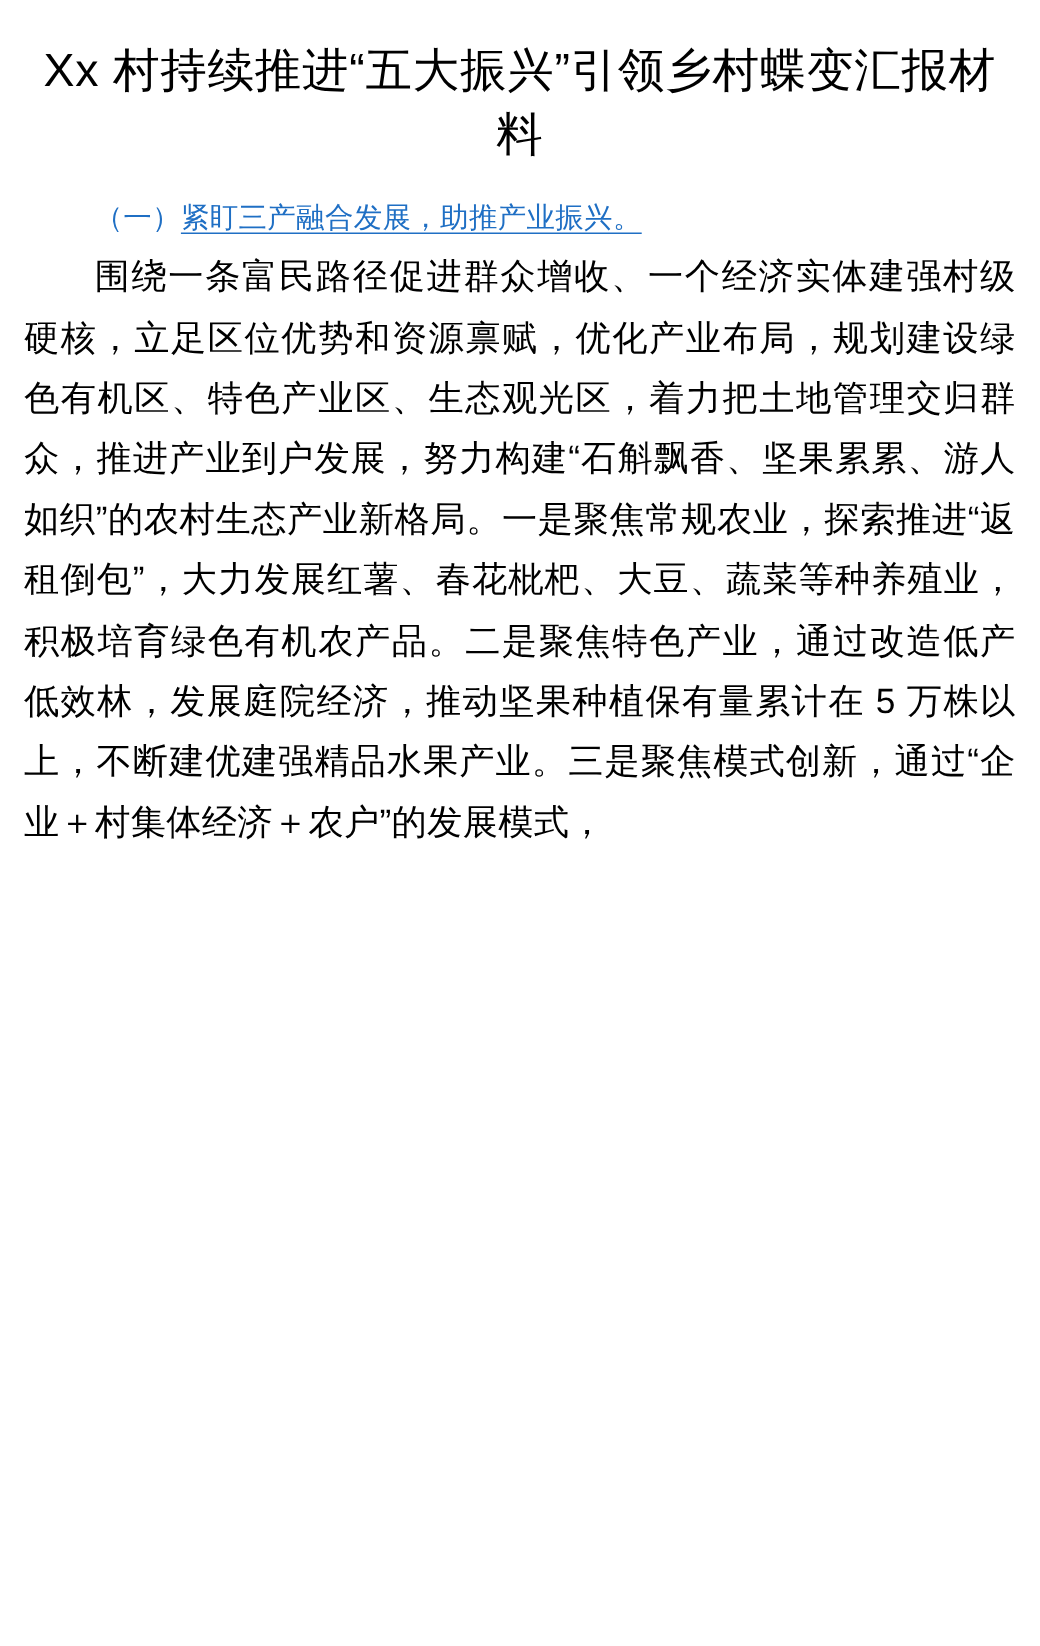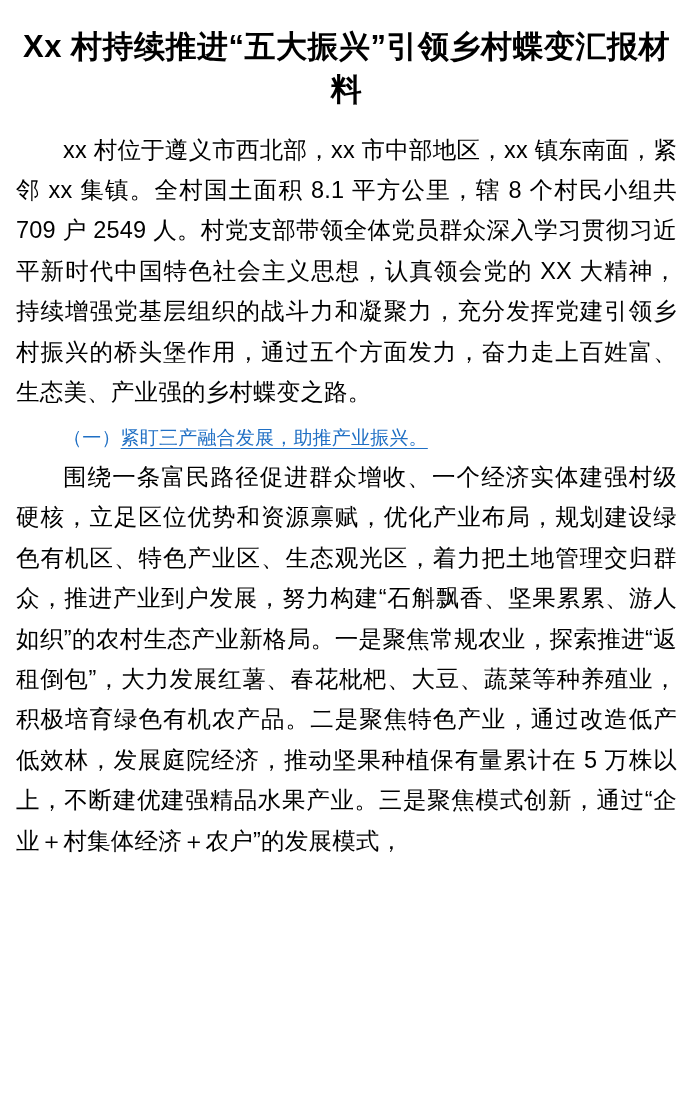--- a/index.html
+++ b/index.html
@@ -16,21 +16,21 @@
   }
   .page {
     box-sizing: border-box;
     width: 693px;
     height: 1097px;
     padding: 26px 16px 0 16px;
     background: #ffffff;
   }
   .doc-title {
     font-size: 31px;
-    font-weight: bold;
+    font-weight: normal;
     line-height: 1.38;
     text-align: center;
     letter-spacing: 0.5px;
     color: #000000;
     margin: 0 0 18px 0;
     padding: 0 4px;
   }
   .para {
     font-size: 23.5px;
     line-height: 1.72;
@@ -54,19 +54,18 @@
     text-underline-offset: 4px;
   }
 </style>
 </head>
 <body>
 
 <div class="page">
 
   <h1 class="doc-title">Xx 村持续推进“五大振兴”引领乡村蝶变汇报材料</h1>
 
-  <p class="para">xx 村位于遵义市西北部，xx 市中部地区，xx 镇东南面，紧邻 xx 集镇。全村国土面积 8.1 平方公里，辖 8 个村民小组共 709 户 2549 人。村党支部带领全体党员群众深入学习贯彻习近平新时代中国特色社会主义思想，认真领会党的 XX 大精神，持续增强党基层组织的战斗力和凝聚力，充分发挥党建引领乡村振兴的桥头堡作用，通过五个方面发力，奋力走上百姓富、生态美、产业强的乡村蝶变之路。</p>
 
   <p class="section-heading"><span>（一）</span><span class="underline">紧盯三产融合发展，助推产业振兴。</span></p>
 
   <p class="para">围绕一条富民路径促进群众增收、一个经济实体建强村级硬核，立足区位优势和资源禀赋，优化产业布局，规划建设绿色有机区、特色产业区、生态观光区，着力把土地管理交归群众，推进产业到户发展，努力构建“石斛飘香、坚果累累、游人如织”的农村生态产业新格局。一是聚焦常规农业，探索推进“返租倒包”，大力发展红薯、春花枇杷、大豆、蔬菜等种养殖业，积极培育绿色有机农产品。二是聚焦特色产业，通过改造低产低效林，发展庭院经济，推动坚果种植保有量累计在 5 万株以上，不断建优建强精品水果产业。三是聚焦模式创新，通过“企业＋村集体经济＋农户”的发展模式，</p>
 
 </div>
 
 </body></html>

